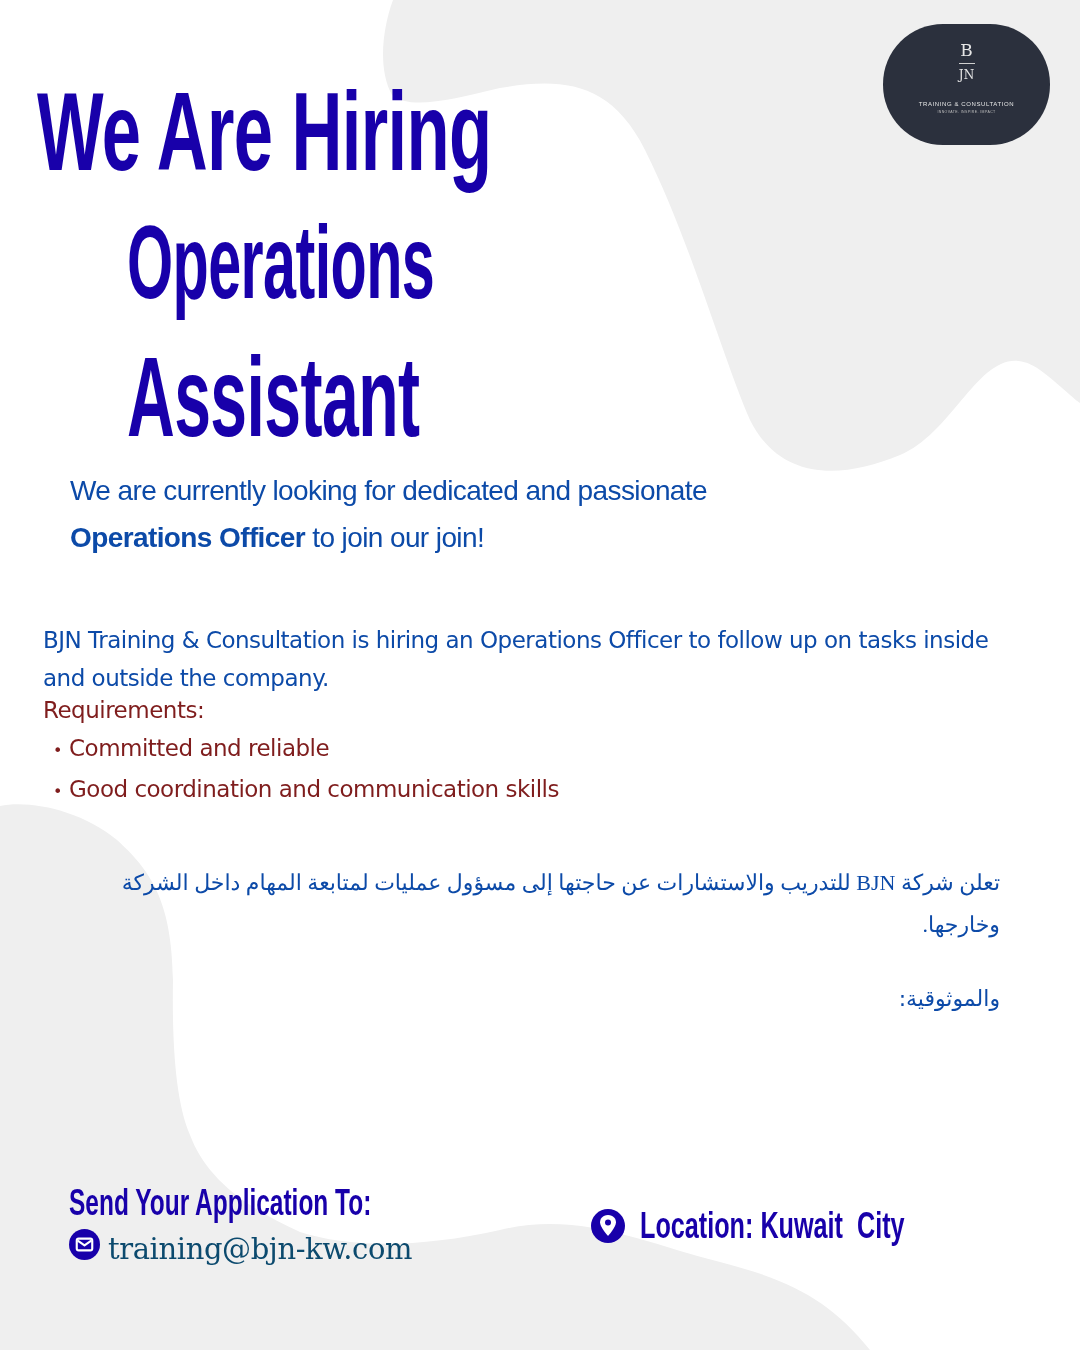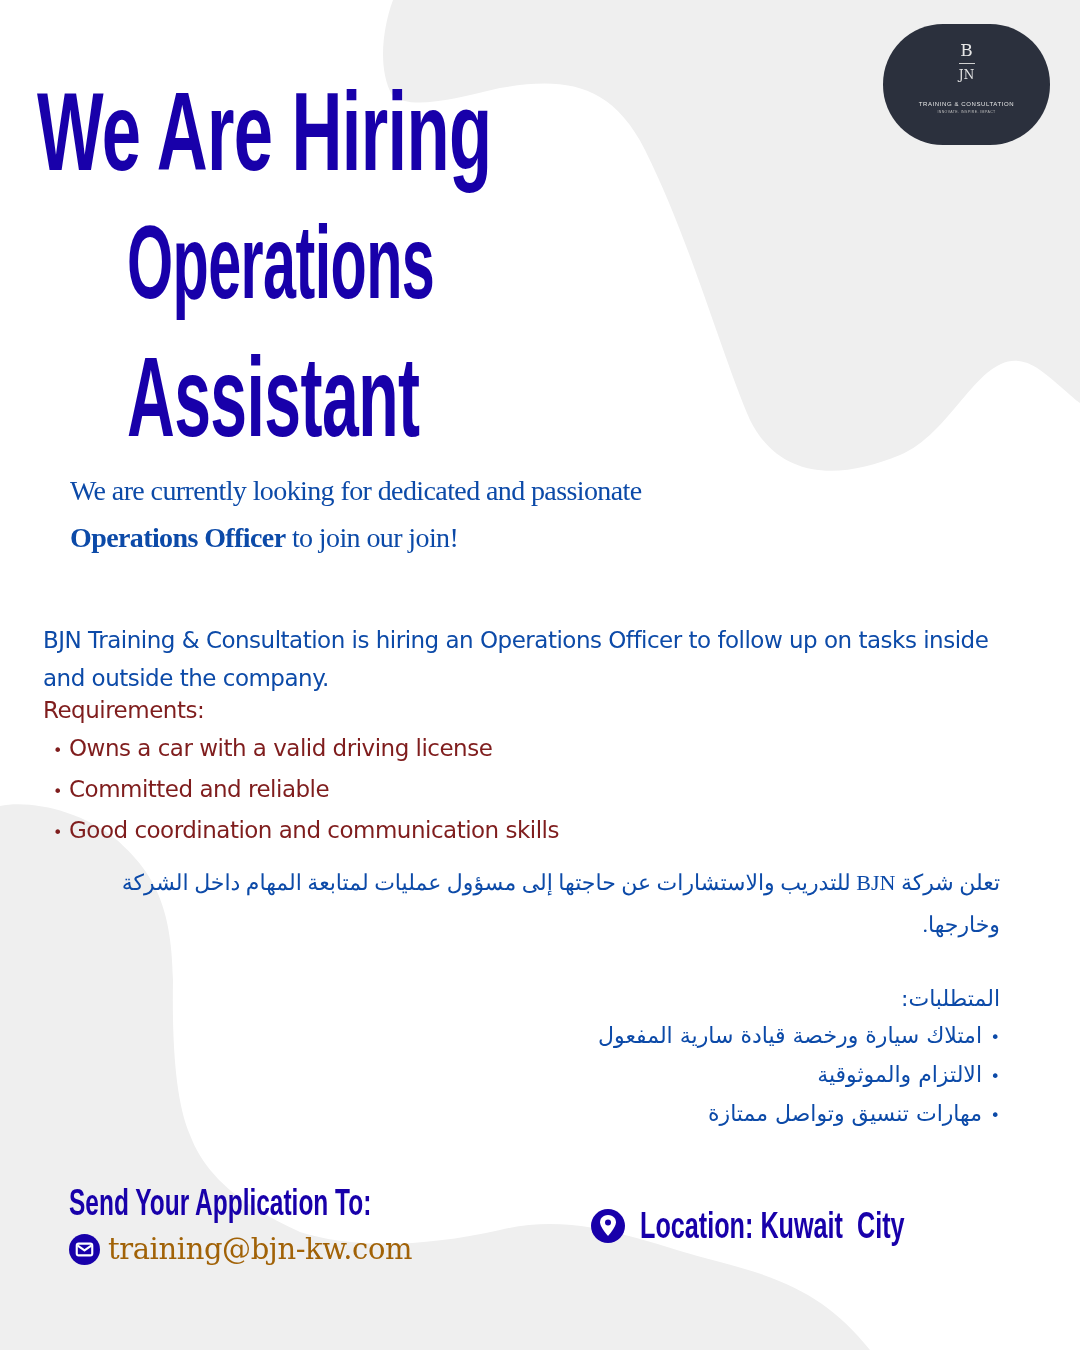--- a/index.html
+++ b/index.html
@@ -28,21 +28,21 @@
       font-family: "Liberation Sans", sans-serif; font-weight: bold; color: #1800AA;
       transform-origin: left top; white-space: nowrap; letter-spacing: -1px;
     }
     .t1 { left: 37px; top: 72px; font-size: 112px; line-height: 120px; transform: scaleX(0.63); }
     .t2 { left: 127px; top: 205px; font-size: 104px; line-height: 115px; transform: scaleX(0.57); }
     .t3 { left: 127px; top: 337px; font-size: 114px; line-height: 120px; transform: scaleX(0.58); }
 
     
     .intro {
       left: 70px; top: 467px; width: 900px;
-      font-family: Liberation Serif, serif; color: #0c4aa8; font-size: 28px; line-height: 47px;
+      font-family: Liberation Sans, sans-serif; color: #0c4aa8; font-size: 28px; line-height: 47px;
       letter-spacing: -0.6px;
     }
     .intro b { font-weight: bold; }
 
     
     .body-en {
       left: 43px; top: 577px; width: 990px;
       color: #0c4aa8; font-family: "DejaVu Sans", sans-serif; font-size: 23px; line-height: 38px;
       letter-spacing: -0.5px;
       margin-top: 44px;
@@ -62,21 +62,21 @@
       color: #0c4aa8; font-family: "DejaVu Sans", sans-serif; font-size: 22px; line-height: 37px;
     }
     .req-ar ul { list-style: none; margin: 0; padding: 0; }
     .req-ar li .dot { display: inline-block; width: 18px; font-size: 16px; }
 
     
     .send-title {
       left: 69px; top: 1181px; color: #1800AA; font-weight: bold; font-size: 36px; line-height: 44px;
       transform: scaleX(0.68); transform-origin: left top; white-space: nowrap;
     }
-    .email { left: 69px; top: 1229px; display: flex; align-items: center; color: #a16207; }
+    .email { left: 69px; top: 1229px; display: flex; color: #0c4a6e; }
     .email .icon { width: 31px; height: 31px; margin-right: 8px; }
     .email .text { font-family: "DejaVu Serif", serif; font-size: 29px; line-height: 40px; letter-spacing: -0.4px; }
 
     .location { left: 590px; top: 1183px; display: flex; align-items: center; color: #1800AA; margin-top: 21px; }
     .location .icon { width: 36px; height: 36px; margin-right: 14px; }
     .location .text { font-weight: bold; font-size: 36px; line-height: 44px; transform: scaleX(0.7); transform-origin: left center; white-space: pre; }
   </style>
 </head>
 <body>
 
@@ -100,35 +100,29 @@
 <div class="layer intro">
   <div>We are currently looking for dedicated and passionate</div>
   <div><b>Operations Officer</b><span> to join our join!</span></div>
 </div>
 
 <div class="layer body-en">BJN Training &amp; Consultation is hiring an Operations Officer to follow up on tasks inside and outside the company.</div>
 
 <div class="layer req-en">
   <div>Requirements:</div>
   <ul>
-    <li><span class="dot">•</span><span>Owns a car with a valid driving license</span></li>
     <li><span class="dot">•</span><span>Committed and reliable</span></li>
     <li><span class="dot">•</span><span>Good coordination and communication skills</span></li>
   </ul>
 </div>
 
 <div class="layer body-ar">تعلن شركة BJN للتدريب والاستشارات عن حاجتها إلى مسؤول عمليات لمتابعة المهام داخل الشركة وخارجها.</div>
 
 <div class="layer req-ar">
-  <div>المتطلبات:</div>
-  <ul>
-    <li><span class="dot">•</span><span>امتلاك سيارة ورخصة قيادة سارية المفعول</span></li>
-    <li><span class="dot">•</span><span>الالتزام والموثوقية</span></li>
-    <li><span class="dot">•</span><span>مهارات تنسيق وتواصل ممتازة</span></li>
-  </ul>
+  <div>والموثوقية:</div>
 </div>
 
 <div class="layer send-title">Send Your Application To:</div>
 <div class="layer email">
   <svg class="icon" viewBox="0 0 32 32" xmlns="http://www.w3.org/2000/svg">
     <circle cx="16" cy="16" r="16" fill="#1800AA"></circle>
     <rect x="8" y="10" width="16" height="12" rx="2" fill="none" stroke="#ffffff" stroke-width="2.2"></rect>
     <path d="M9 12 L16 17 L23 12" fill="none" stroke="#ffffff" stroke-width="2.2" stroke-linejoin="round"></path>
   </svg>
   <span class="text">training@bjn-kw.com</span>

